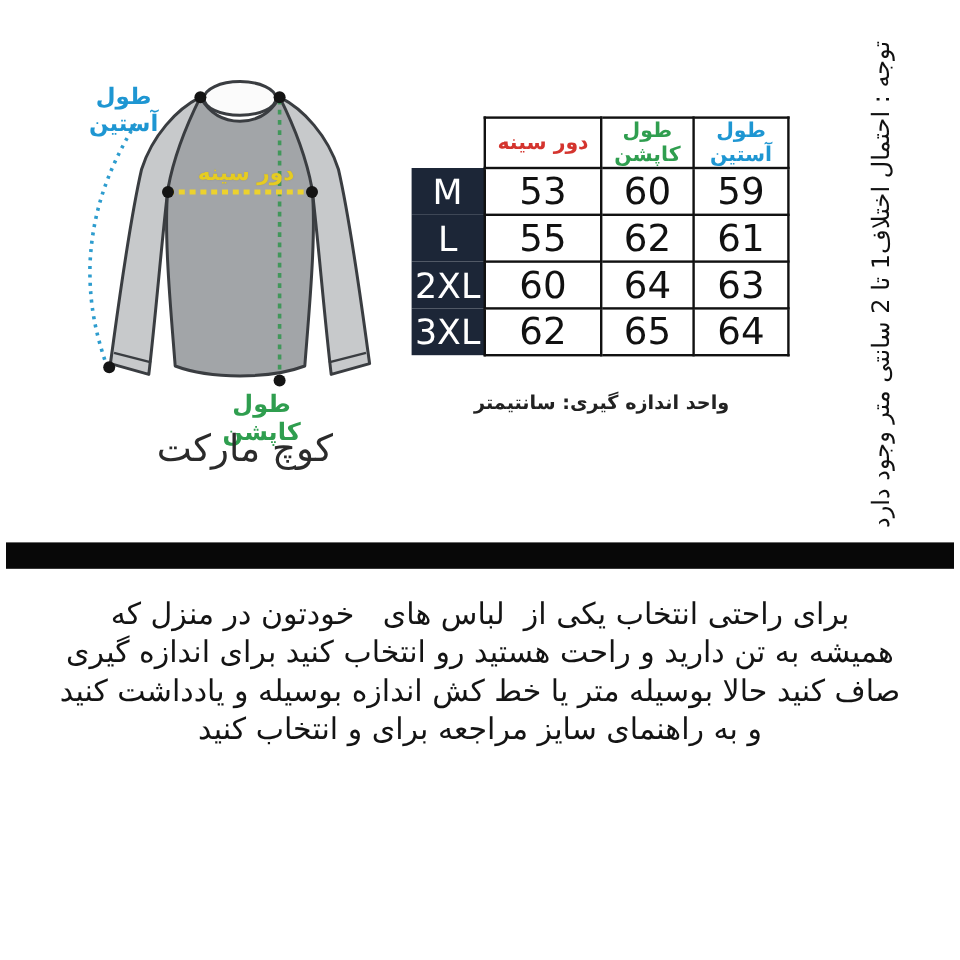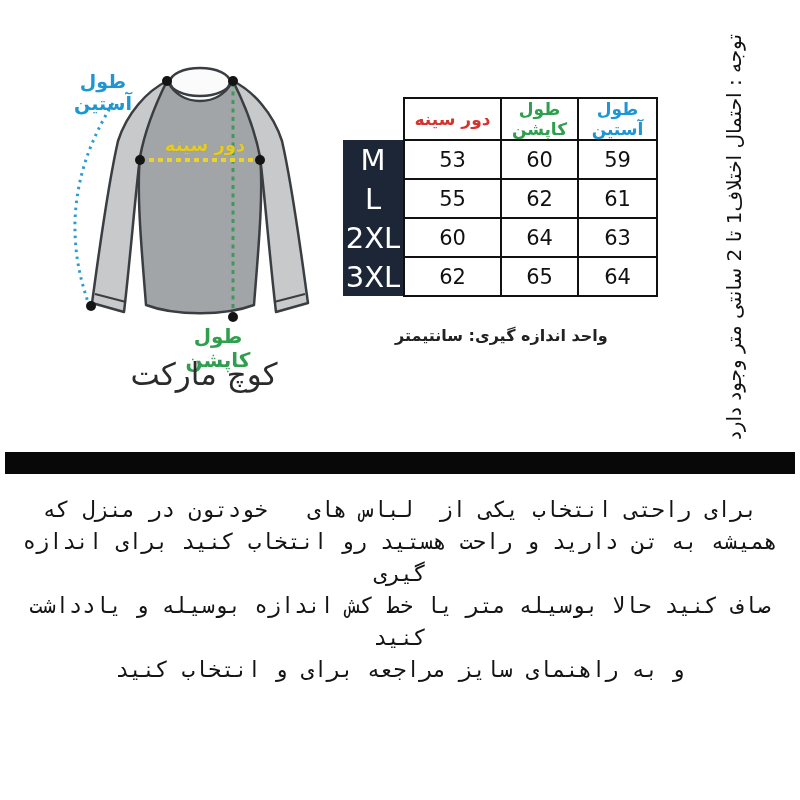--- a/index.html
+++ b/index.html
@@ -21,36 +21,36 @@
   #size-table th,#size-table td{padding:0;text-align:center;vertical-align:middle;}
   #size-table th.corner{border:none;background:#fff;width:60px;}
   #size-table th.hdr{border:2px solid #111;background:#fff;font-size:17px;
                      font-weight:bold;direction:rtl;height:34px;}
   #size-table th.hdr.c1{width:95px;}
   #size-table th.hdr.c2{width:75px;}
   #size-table th.hdr.c3{width:77px;}
   #size-table td.size-cell{background:#1c2637;color:#fff;font-size:29px;
                            border:none;height:37px;}
   #size-table td.val-cell{border:2px solid #111;background:#fff;color:#111;
-                          font-size:21px;height:37px;}
+                          font-size:31px;height:37px;}
   #unit-note{left:395px;top:326px;width:250px;font-size:16px;font-weight:bold;
              color:#222;direction:rtl;text-align:left;}
 
   
   #side-note{left:535px;top:221px;width:400px;height:26px;
              transform:rotate(-90deg);transform-origin:center;
              font-size:20px;color:#111;direction:rtl;text-align:center;
              white-space:nowrap;}
 
   
   #divider-bar{left:5px;top:452px;width:790px;height:22px;background:#080808;}
 
   
   #description{left:20px;top:496px;width:760px;direction:rtl;text-align:center;
-               font-size:22px;line-height:32px;color:#141414;font-family:Liberation Mono, monospace;}
+               font-size:25px;line-height:32px;color:#141414;}
 </style>
 </head>
 <body>
 
 <div id="canvas">
 
   <svg class="abs" id="shirt-svg" style="left:55px;top:55px;" width="290" height="300" viewBox="0 0 290 300">
 
     <path d="M112,26 C92,36 72,58 63,86 C52,134 43,205 37,248 L69,257 C75,206 80,143 85,102 Z" fill="#c7c9cb" stroke="#3a3d41" stroke-width="2.5" stroke-linejoin="round"></path>
     <path d="M178,26 C198,36 218,58 227,86 C238,134 247,205 253,248 L221,257 C215,206 210,143 205,102 Z" fill="#c7c9cb" stroke="#3a3d41" stroke-width="2.5" stroke-linejoin="round"></path>

